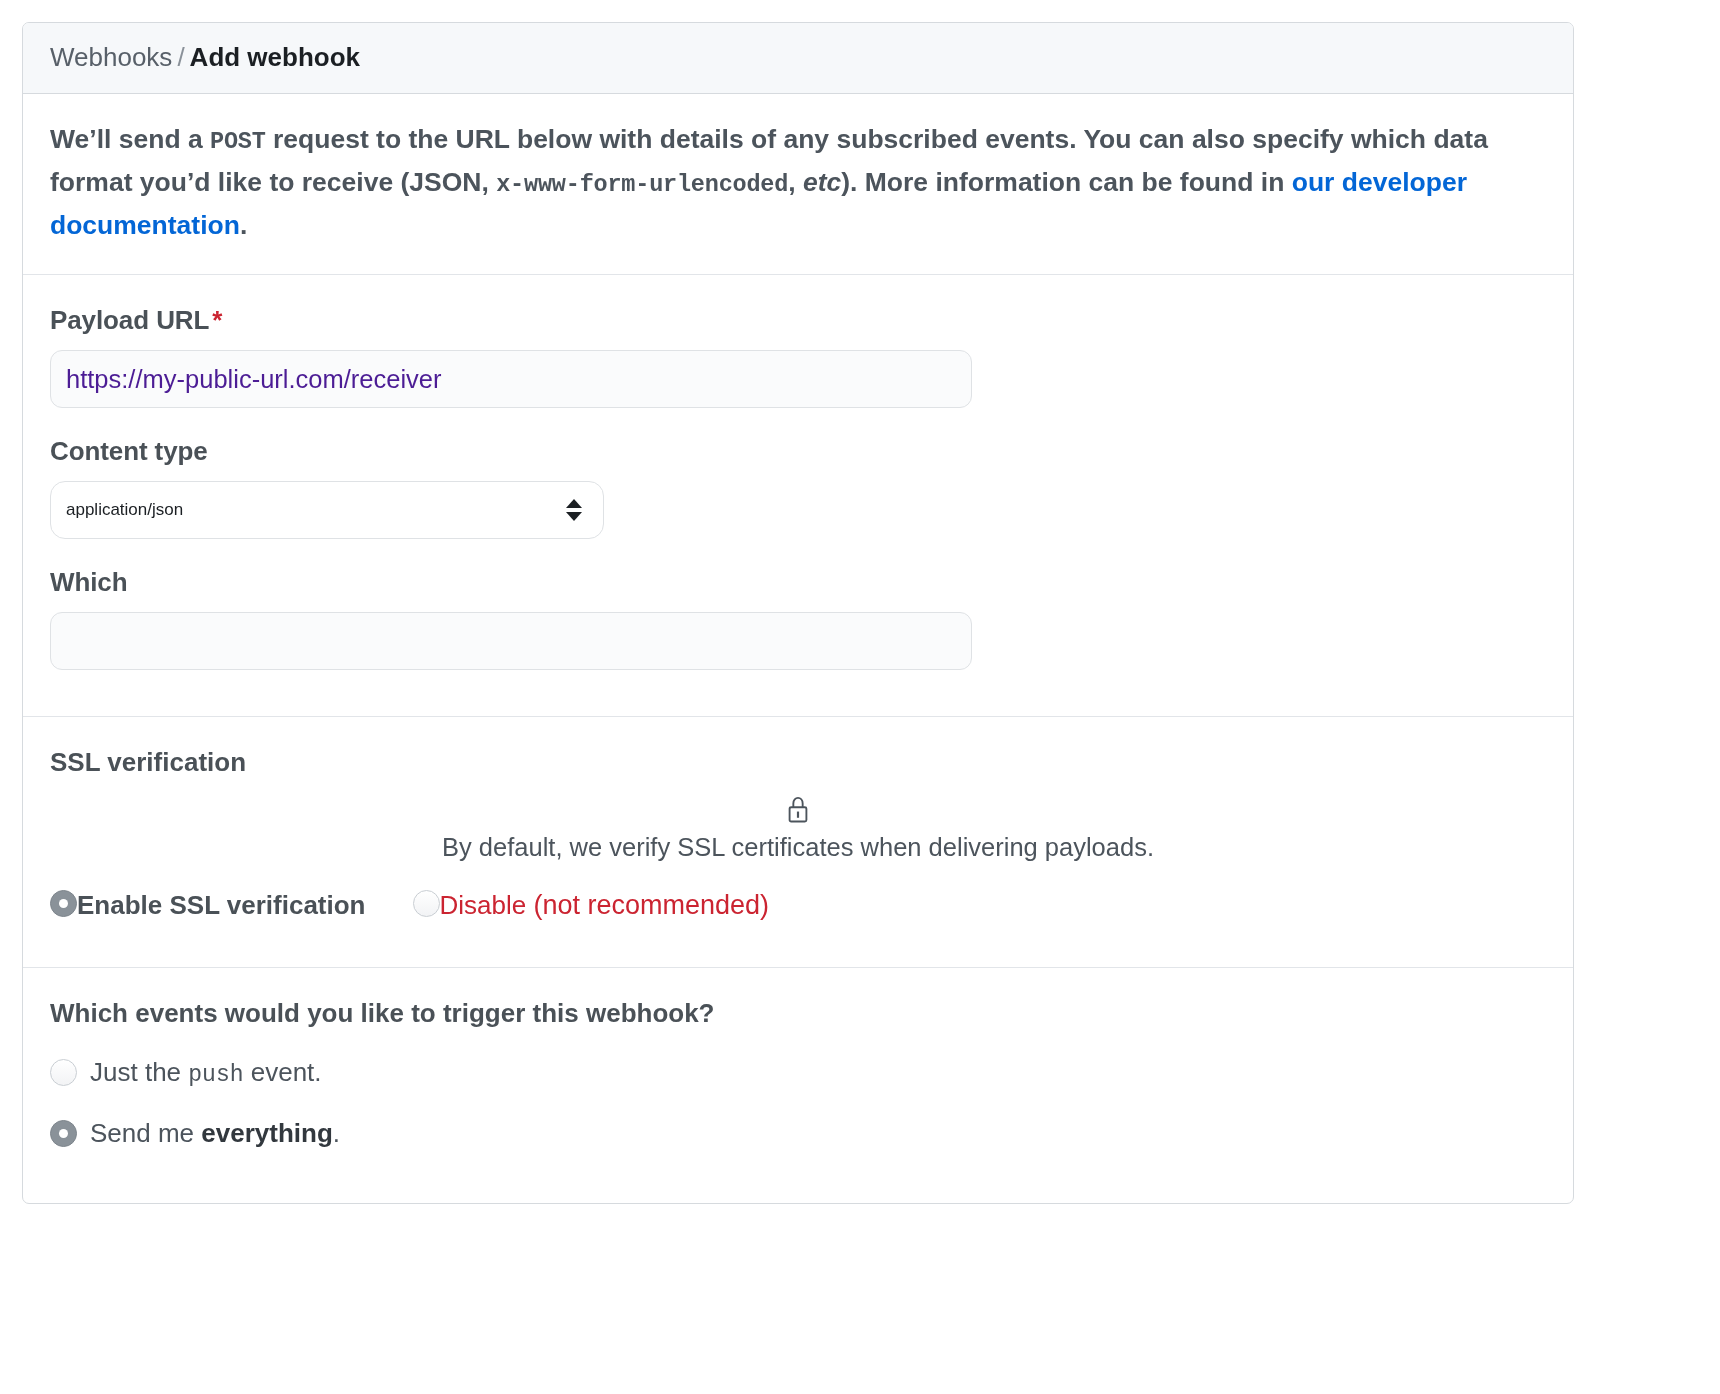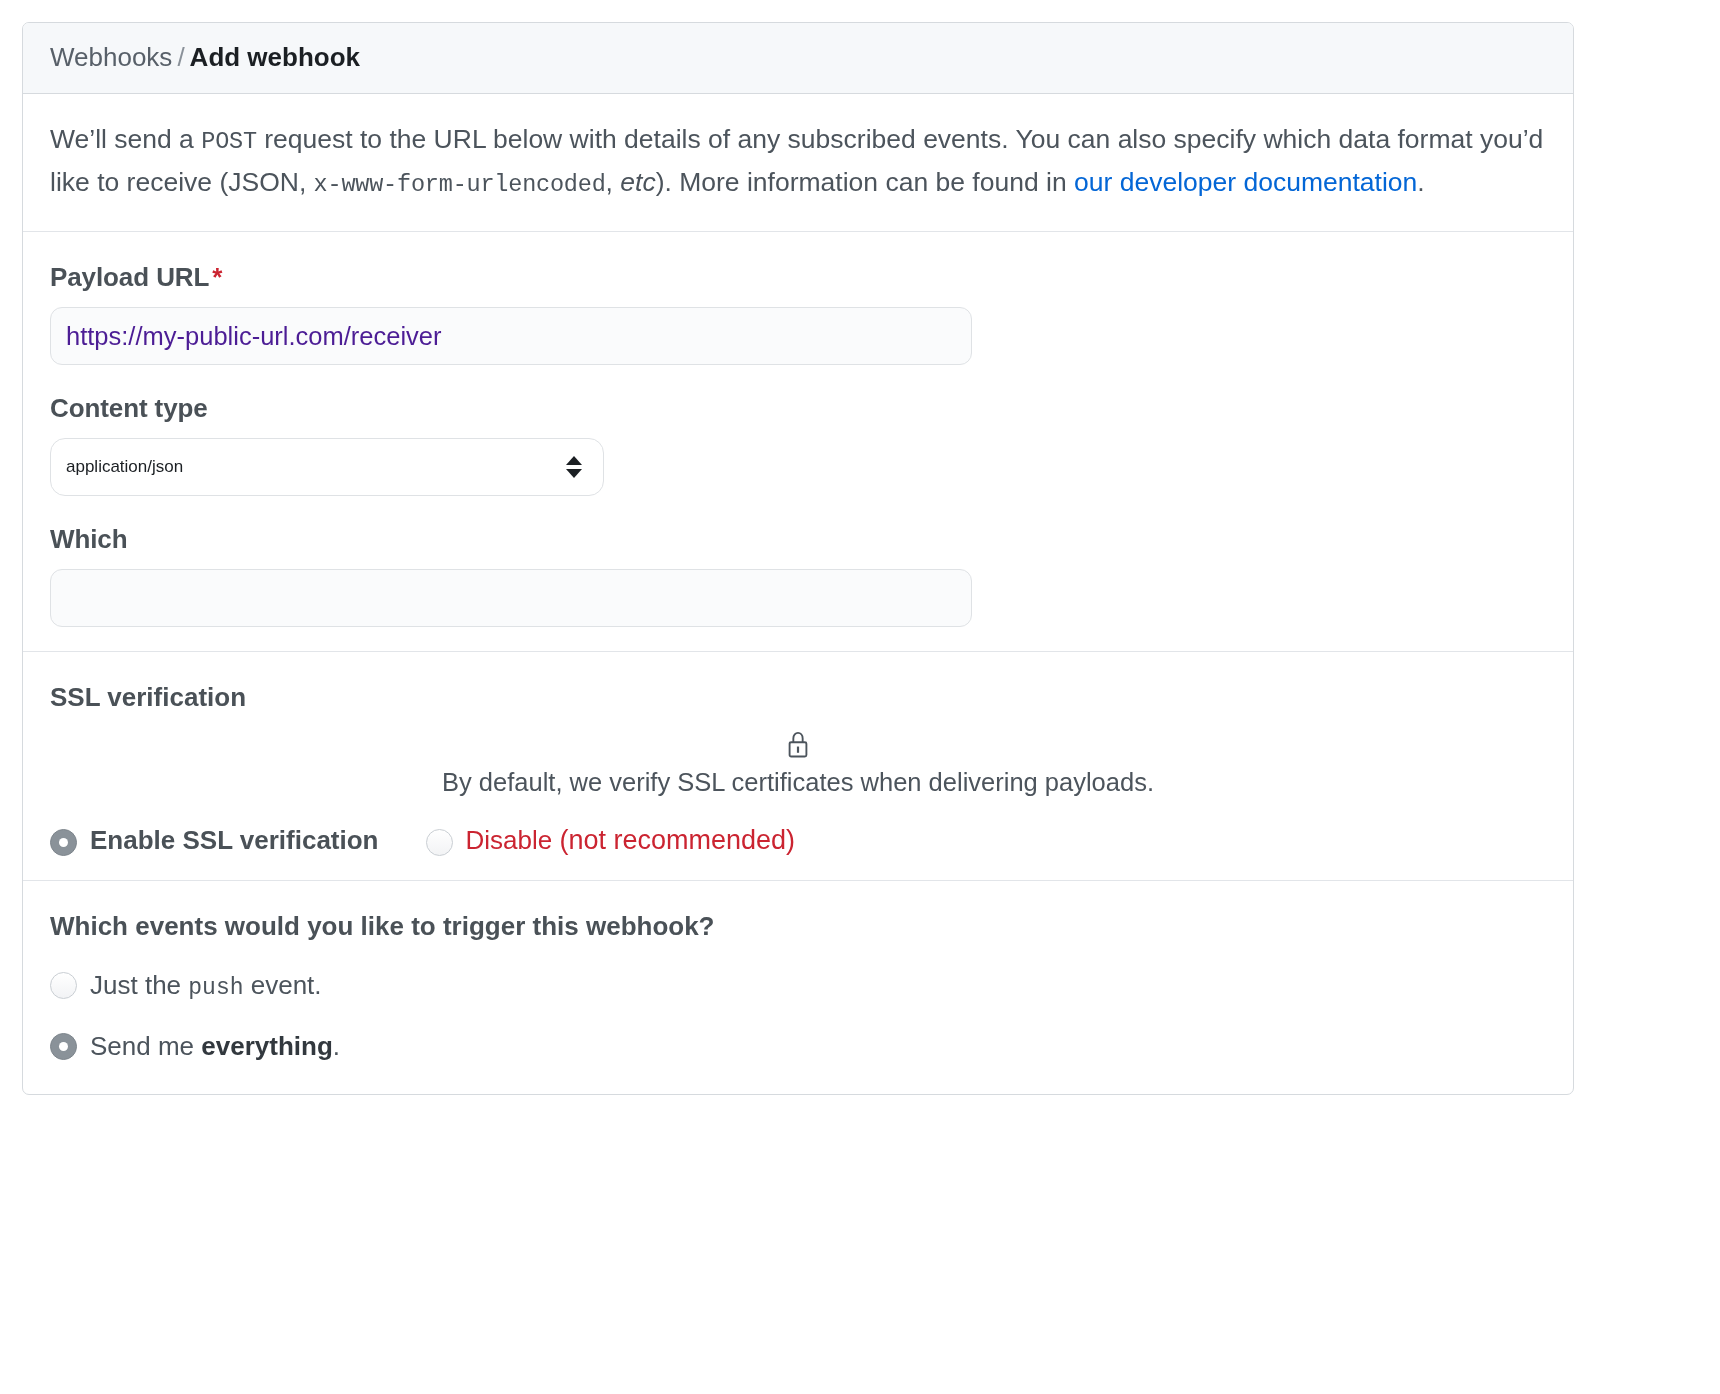--- a/index.html
+++ b/index.html
@@ -46,35 +46,36 @@
   .box-header .crumb-sep  { color: #8a9199; padding: 0 5px; }
   .box-header .crumb-cur  { color: #1b1f23; font-weight: 700; }
 
   
   .box-intro {
     padding: 24px 27px 27px 27px;
     border-bottom: 1px solid #e2e5e9;
     font-size: 26.5px;
     line-height: 1.62;
     color: #4c545c;
+    font-weight: bold;
   }
   .box-intro .mono {
     font-family: "Liberation Mono", "DejaVu Sans Mono", monospace;
     font-size: 23.5px;
     letter-spacing: -0.2px;
   }
   .box-intro .ital { font-style: italic; }
   .box-intro a {
     color: #0366d6;
     text-decoration: none;
   }
 
   
   .section {
-    padding: 30px 27px 24px 27px;
+    padding: 30px 27px 46px 27px;
     border-bottom: 1px solid #e2e5e9;
   }
   .section:last-child { border-bottom: none; }
 
   .field-label {
     font-size: 26px;
     font-weight: 700;
     color: #4a5157;
     margin: 0 0 14px 0;
     letter-spacing: -0.1px;
@@ -160,22 +161,21 @@
     flex-direction: column;
   }
   .lock-icon { flex: 0 0 auto; display: block; }
 
   .radio-row {
     display: flex;
     align-items: center;
   }
   .radio-opt {
     display: flex;
-    align-items: flex-end;
-    gap: 13px;
+    align-items: flex-start;
   }
   .radio-opt + .radio-opt { margin-left: 47px; }
 
   .radio {
     flex: 0 0 auto;
     width: 27px;
     height: 27px;
     border-radius: 50%;
     box-sizing: border-box;
     border: 1px solid #c9ced3;

